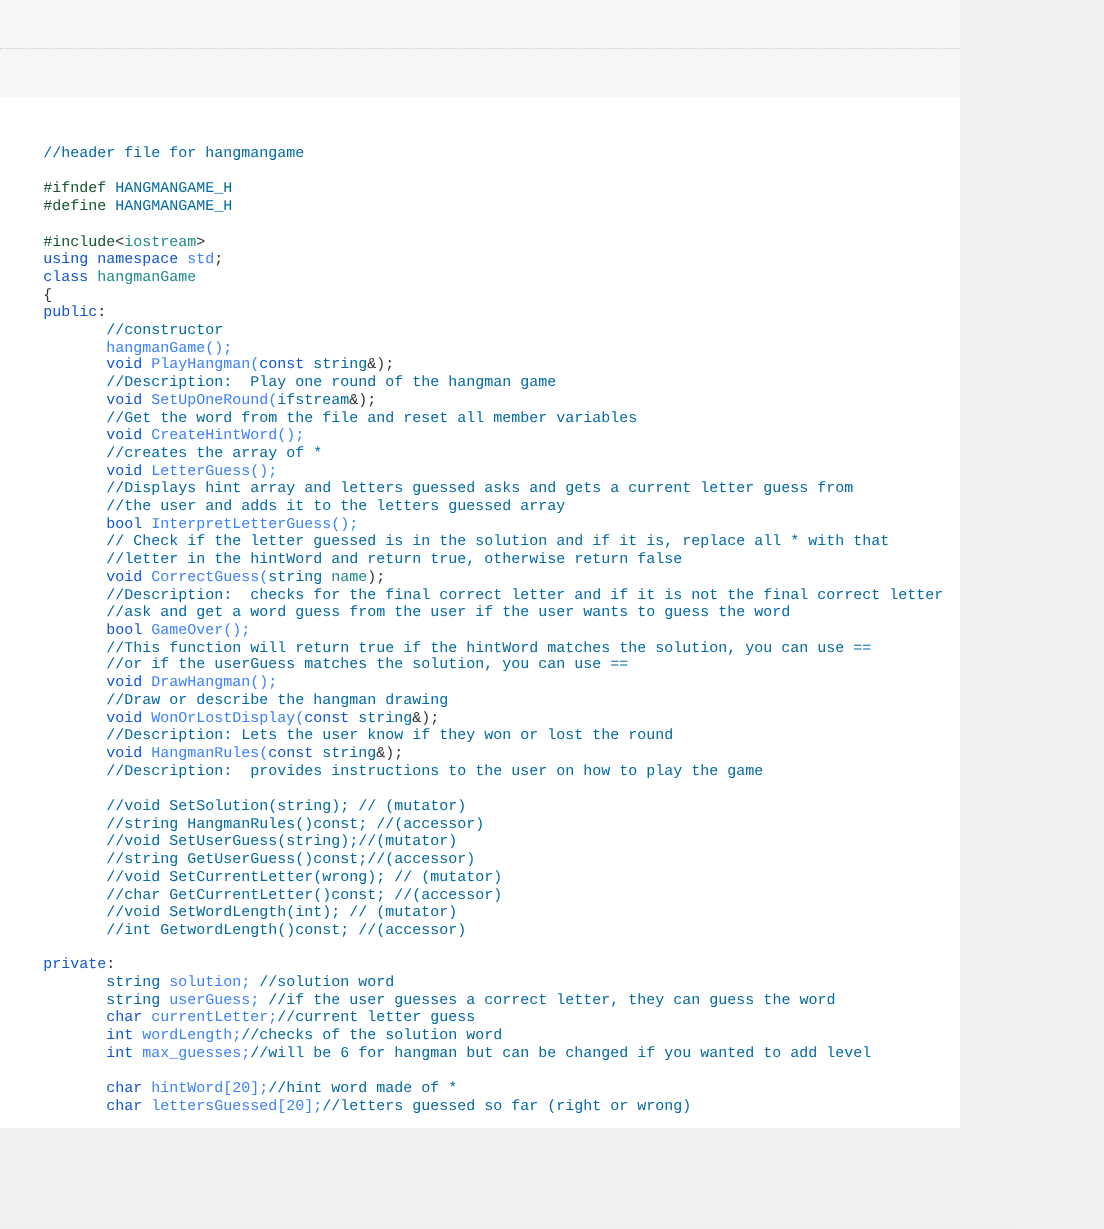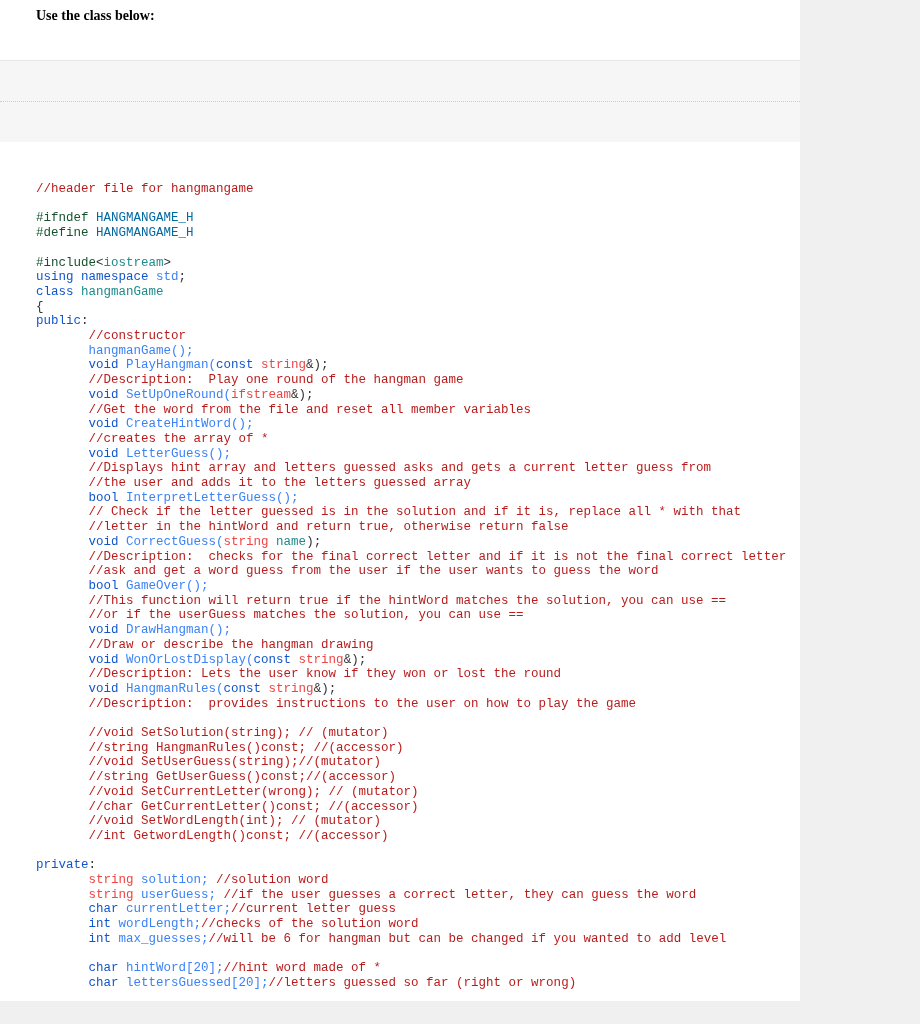--- a/index.html
+++ b/index.html
@@ -38,37 +38,34 @@
     padding: 40px 36px 10px 36px;
   }
   pre {
     margin: 0;
     font-family: Consolas, "Courier New", monospace;
     font-size: 12.5px;
     line-height: 14.7px;
     white-space: pre;
     color: #333;
   }
-  .c-comment { color: #b91c1c; }
+  .c-comment { color: #0369a1; }
   .c-pp      { color: #14532d; }
   .c-macro   { color: #0369a1; }
   .c-kw      { color: #1155cc; text-align: right; }
-  .c-type    { color: #ef4444; }
+  .c-type    { color: #0369a1; }
   .c-ns      { color: #1e8a8a; margin-top: 15px; }
   .c-punc    { color: #333; }
   .c-id      { color: #3b82f6; }
 </style>
 </head>
 <body>
 
 <div class="page-wrap">
 
-  <div class="top-card">
-    <div class="prompt-line">Use the class  below:</div>
-  </div>
 
   <div class="divider-strip"></div>
   <div class="gap"></div>
 
   <div class="code-card">
 <pre><span class="c-comment">//header file for hangmangame</span>
 
 <span class="c-pp">#ifndef</span> <span class="c-macro">HANGMANGAME_H</span>
 <span class="c-pp">#define</span> <span class="c-macro">HANGMANGAME_H</span>
 

